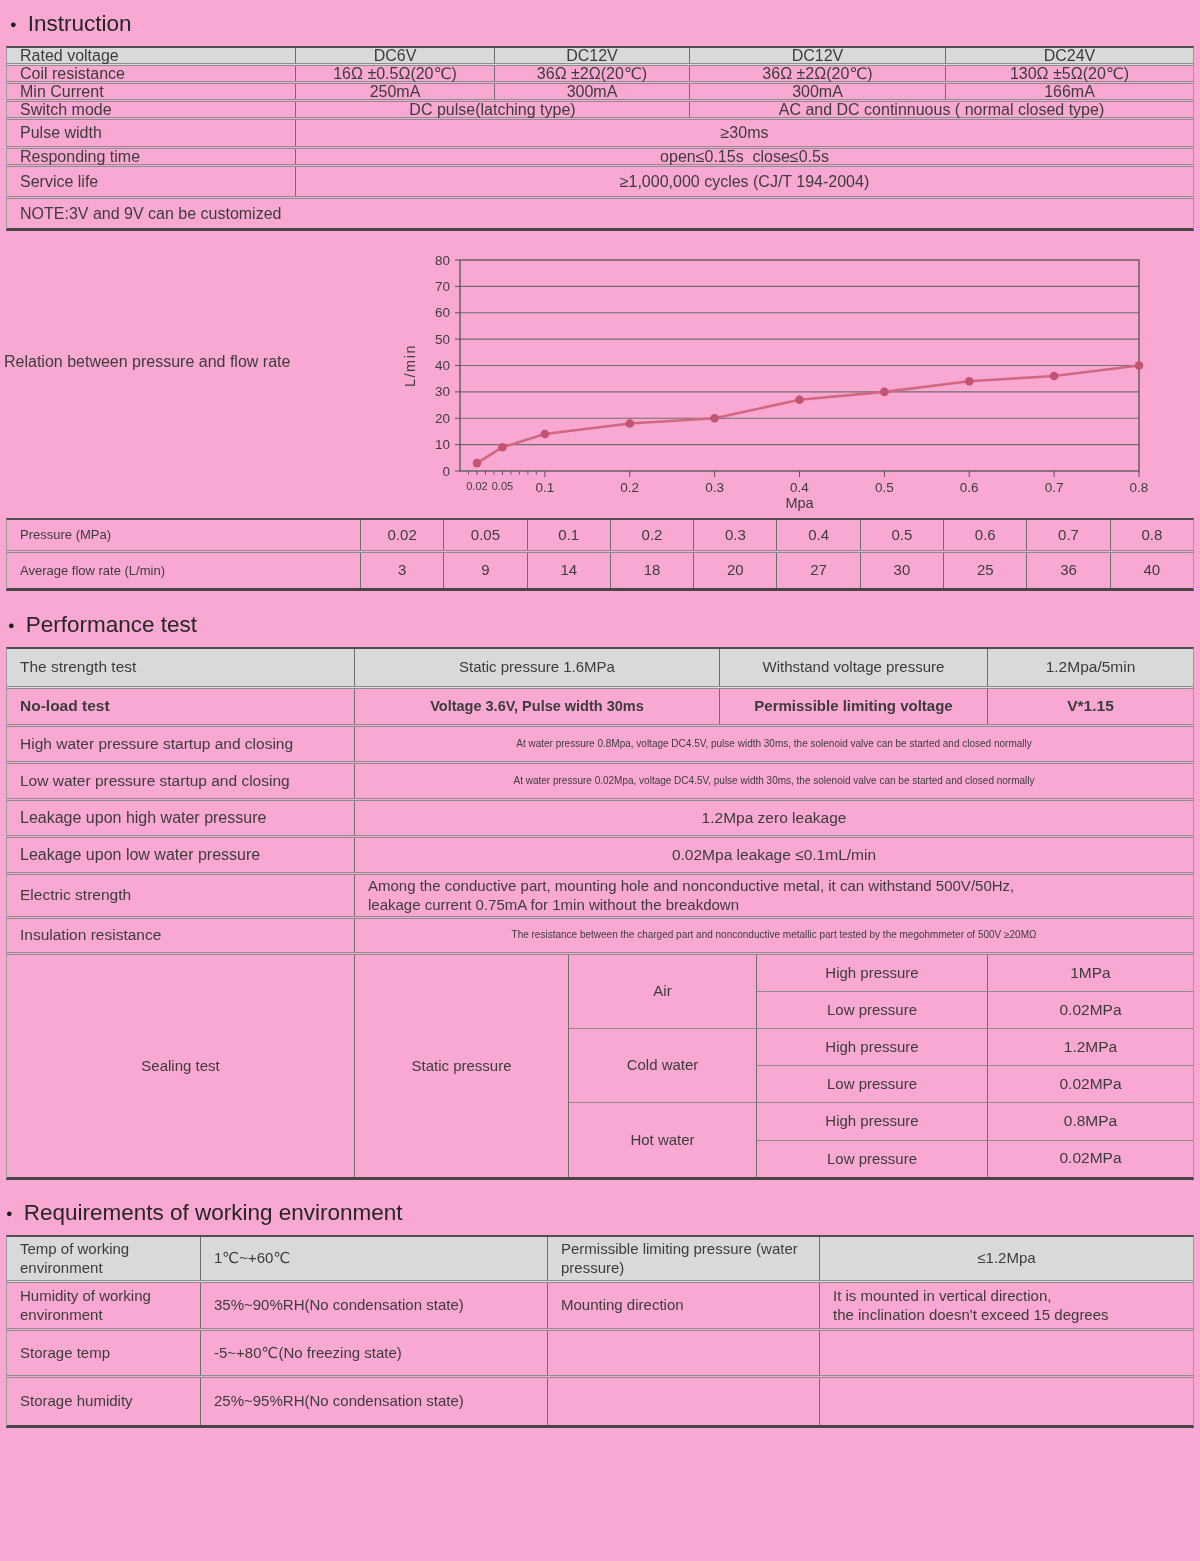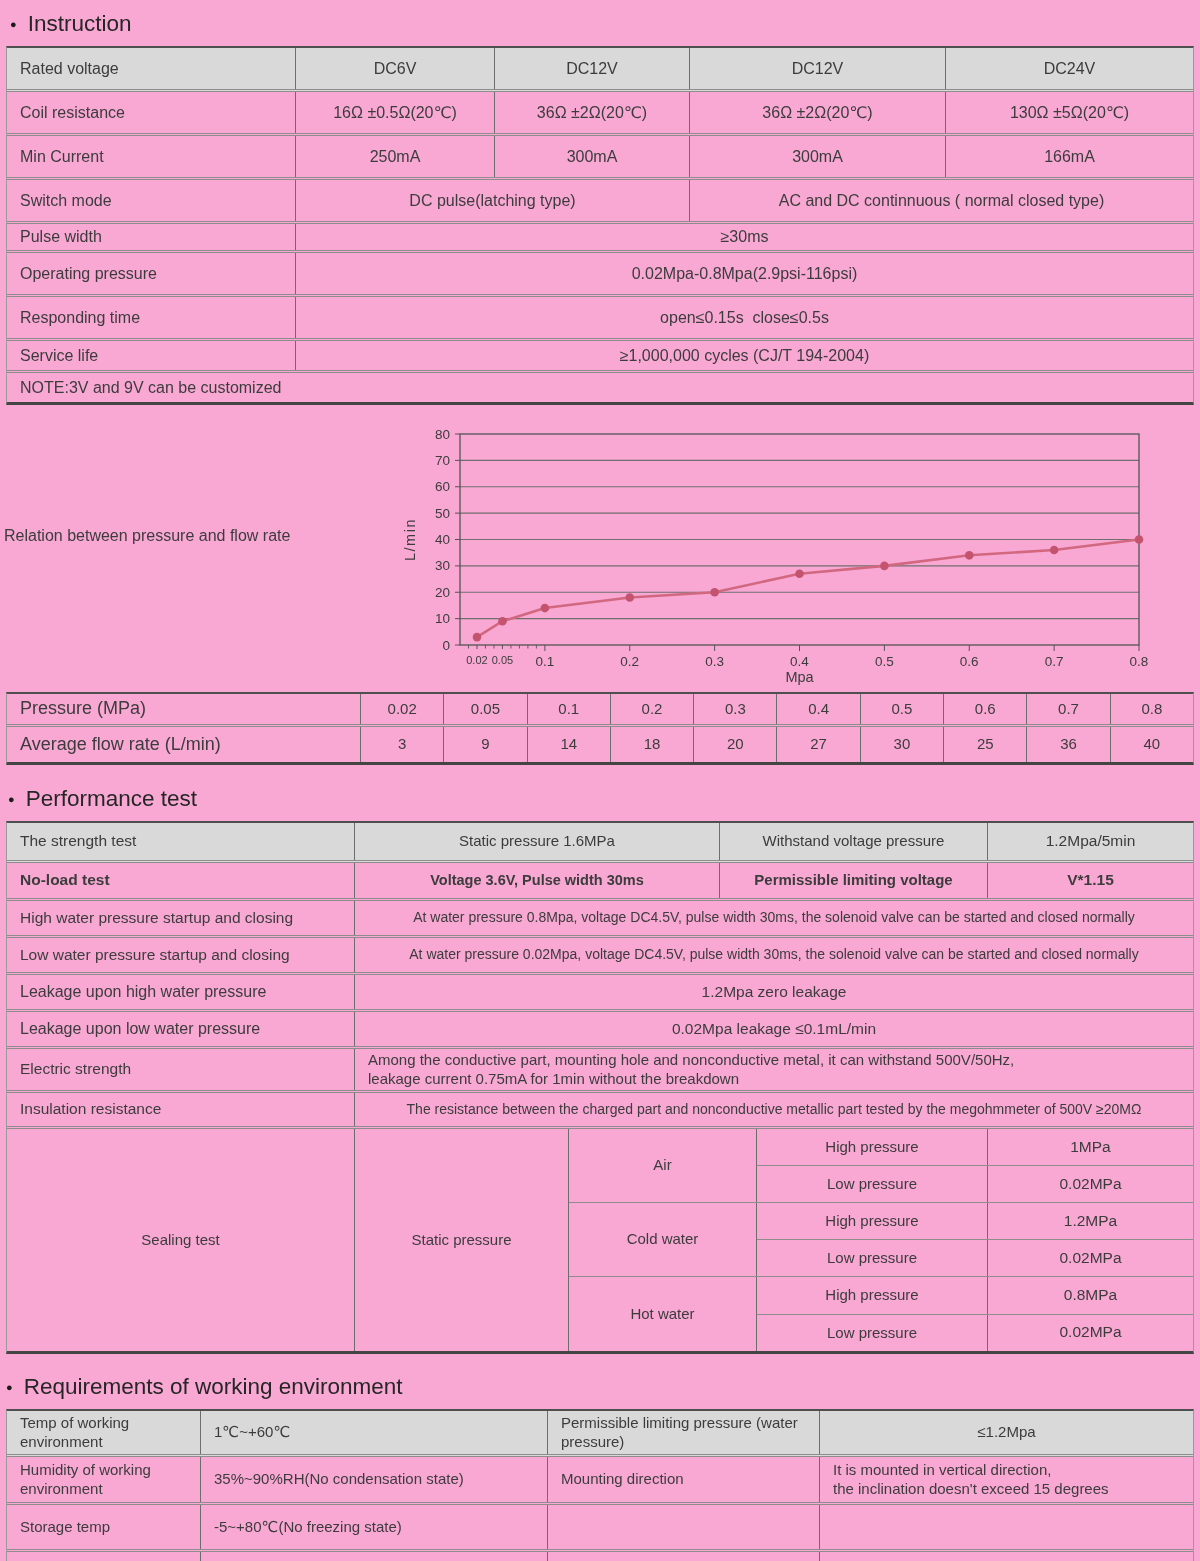--- a/index.html
+++ b/index.html
@@ -17,47 +17,47 @@
   .row:last-child{border-bottom:none;}
   .hdr{background:#d9d9d9;}
   .cell{display:flex;align-items:center;justify-content:center;text-align:center;
         border-right:1.5px solid #6d6d6d;box-sizing:border-box;padding:2px 6px;line-height:1.22;font-size:15px;}
   .cell:last-child{border-right:none;}
   .lab{justify-content:flex-start;text-align:left;padding-left:13px;}
   .pre{white-space:pre-line;}
   .prew{white-space:pre-wrap;}
 
   
-  .r29{height:29px;}.r30{height:44px;}.r32{height:32px;}.r33{height:33px;}.r35{height:35px;}
+  .r29{height:29px;}.r30{height:18px;}.r32{height:32px;}.r33{height:33px;}.r35{height:35px;}
   .r36{height:36px;}.r37{height:37px;}.r38{height:38px;font-weight:bold;}.r40{height:40px;}.r44{height:44px;}
   .r46{height:46px;}.r47{height:47px;}.r48{height:48px;}.r222{height:222px;}
 
   
   .tbl-instr .cell{font-size:16px;}
   .iw0{width:289px;}.iw1{width:199px;}.iw2{width:195px;}.iw3{width:256px;}
   .iw12{width:394px;}.gw{flex:1;}
 
   
   .fw0{width:354px;}
   .tbl-flow .cell{font-size:15px;}
-  .tbl-flow .lab{font-size:18px;}
+  .tbl-flow .lab{font-size:13px;}
 
   
   .pw0{width:348px;}.pw1{width:365px;}.pw2{width:268px;}
   .sm{width:214px;}.sg{width:188px;}.sp{width:231px;}
   .seal-groups{flex:1;display:flex;flex-direction:column;}
   .seal-group{display:flex;height:74px;border-bottom:1.5px solid #8d8d8d;box-sizing:border-box;}
   .seal-group:last-child{border-bottom:none;}
   .seal-rows{flex:1;display:flex;flex-direction:column;}
   .seal-row{display:flex;flex:1;border-bottom:1.5px solid #8d8d8d;box-sizing:border-box;}
   .seal-row:last-child{border-bottom:none;}
 
   
   .rw0{width:194px;}.rw1{width:347px;}.rw2{width:272px;}.f155{font-size:15.5px;}
-  .f145{font-size:14.5px;}.f14{font-size:16px;}.f135{font-size:14px;}
+  .f145{font-size:14.5px;}.f14{font-size:16px;}.f135{font-size:10px;}
 
   
   .chart-area{position:relative;height:287px;}
   .chart-caption{position:absolute;left:4px;top:122px;font-size:16px;color:#3c3c3c;}
   #chart-svg{position:absolute;left:398px;top:9px;}
 </style>
 </head>
 <body>
 
 <div class="page">
@@ -89,24 +89,20 @@
       <div class="cell gw">166mA</div>
     </div>
     <div class="row r30">
       <div class="cell lab iw0">Switch mode</div>
       <div class="cell iw12">DC pulse(latching type)</div>
       <div class="cell gw">AC and DC continnuous ( normal closed type)</div>
     </div>
     <div class="row r29">
       <div class="cell lab iw0">Pulse width</div>
       <div class="cell gw">≥30ms</div>
-    </div>
-    <div class="row r30">
-      <div class="cell lab iw0">Operating pressure</div>
-      <div class="cell gw">0.02Mpa-0.8Mpa(2.9psi-116psi)</div>
     </div>
     <div class="row r30">
       <div class="cell lab iw0">Responding time</div>
       <div class="cell gw prew">open≤0.15s  close≤0.5s</div>
     </div>
     <div class="row r32">
       <div class="cell lab iw0">Service life</div>
       <div class="cell gw">≥1,000,000 cycles (CJ/T 194-2004)</div>
     </div>
     <div class="row r29">

